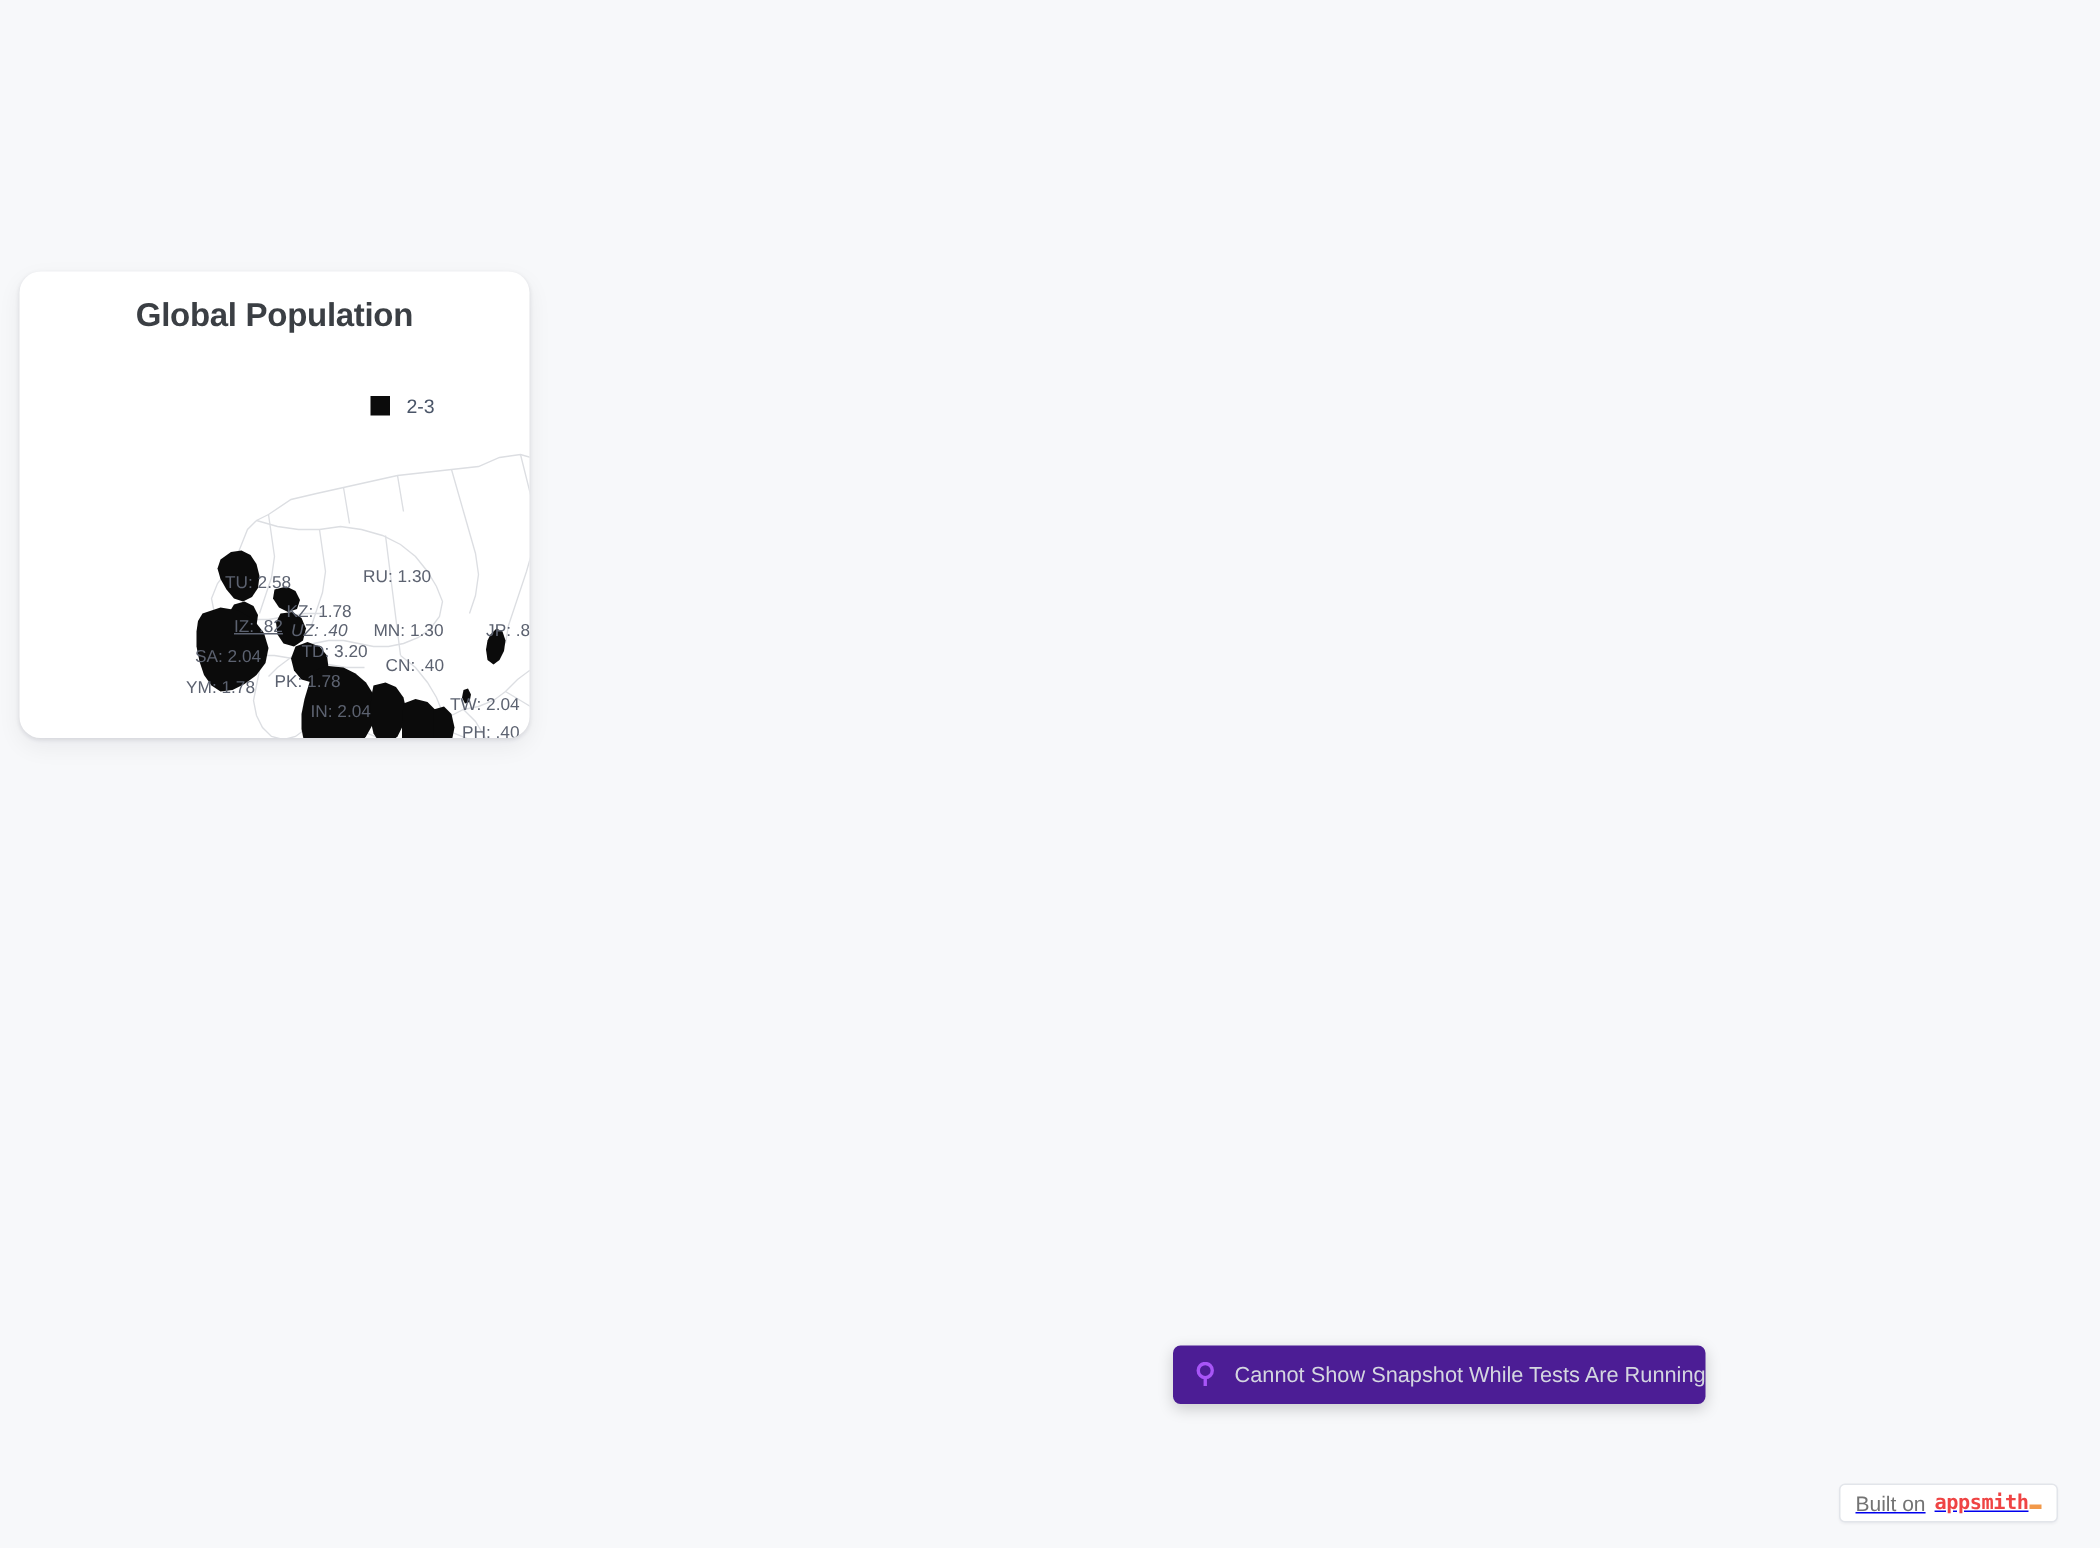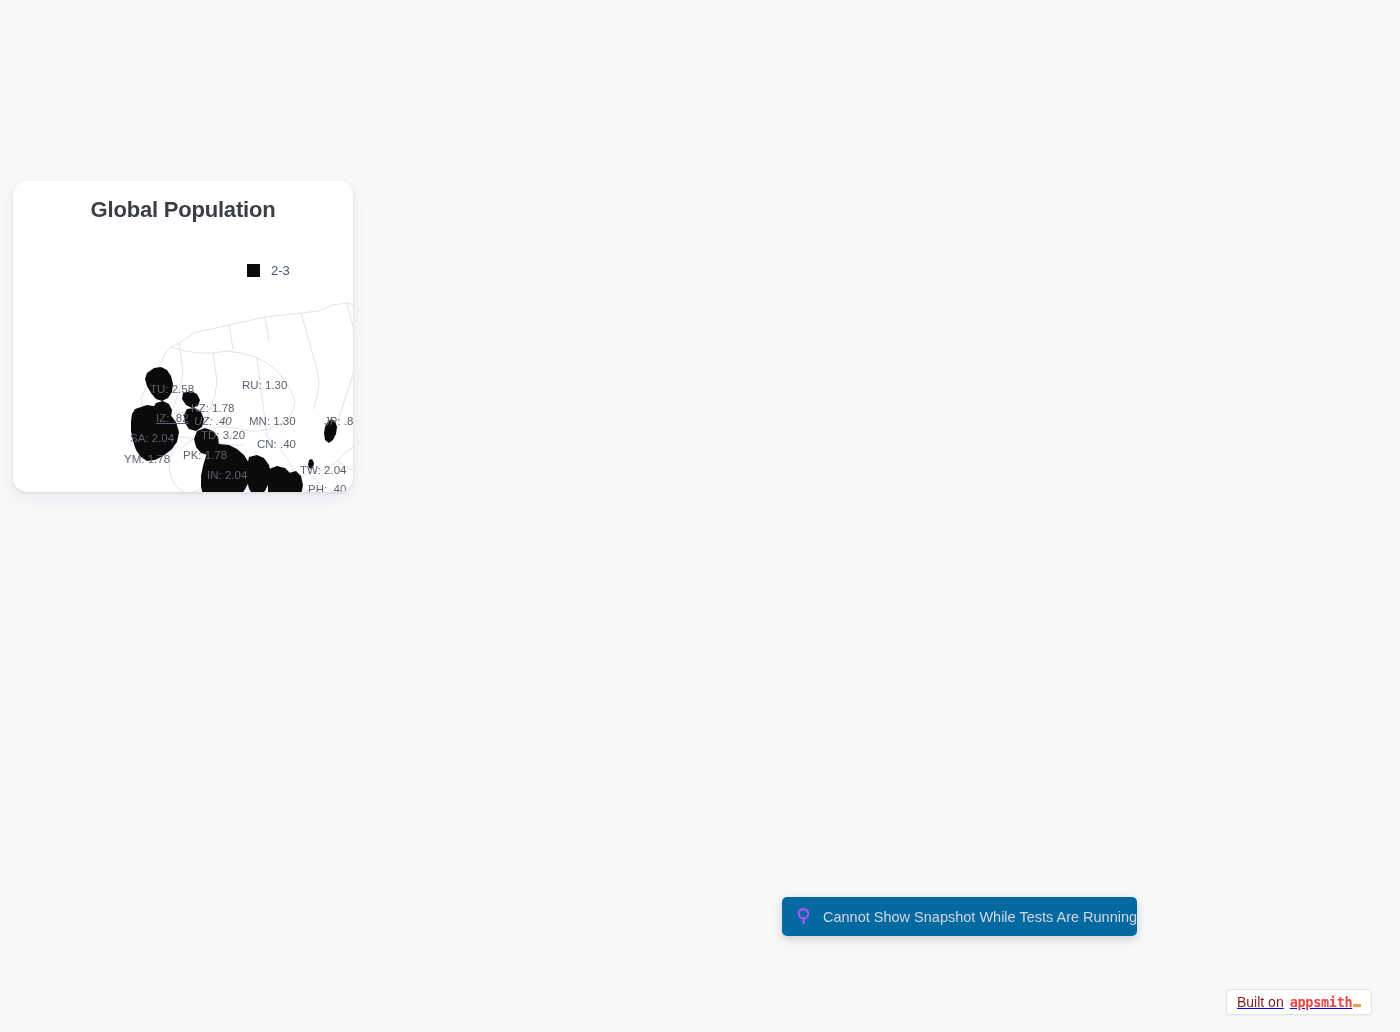--- a/index.html
+++ b/index.html
@@ -90,21 +90,21 @@
     line-height: 1;
   }
 
   
   .toast {
     position: absolute;
     left: 782px;
     top: 897px;
     width: 355px;
     height: 39px;
-    background: #0369a1;
+    background: #4c1d95;
     border-radius: 5px;
     display: flex;
     align-items: center;
     padding: 0 14px;
     gap: 12px;
     box-shadow: 0 3px 10px rgba(0,0,0,0.18);
     text-align: center;
   }
   .toast-icon { width: 15px; height: 17px; flex: 0 0 auto; display:block; }
   .toast-text {
@@ -123,21 +123,21 @@
     border: 1px solid #e2e5ea;
     border-radius: 4px;
     display: flex;
     align-items: center;
     padding: 0 10px;
     gap: 6px;
     box-shadow: 0 1px 2px rgba(16,24,40,0.05);
   }
   .built-on-pre {
     font-size: 14px;
-    color: #7f1d1d;
+    color: #737373;
   }
   .built-on-brand {
     font-family: "DejaVu Sans Mono", "Liberation Mono", monospace;
     font-size: 13.5px;
     font-weight: bold;
     color: #ef4444;
     letter-spacing: -0.3px;
     position: relative;
   }
   .brand-cursor {

